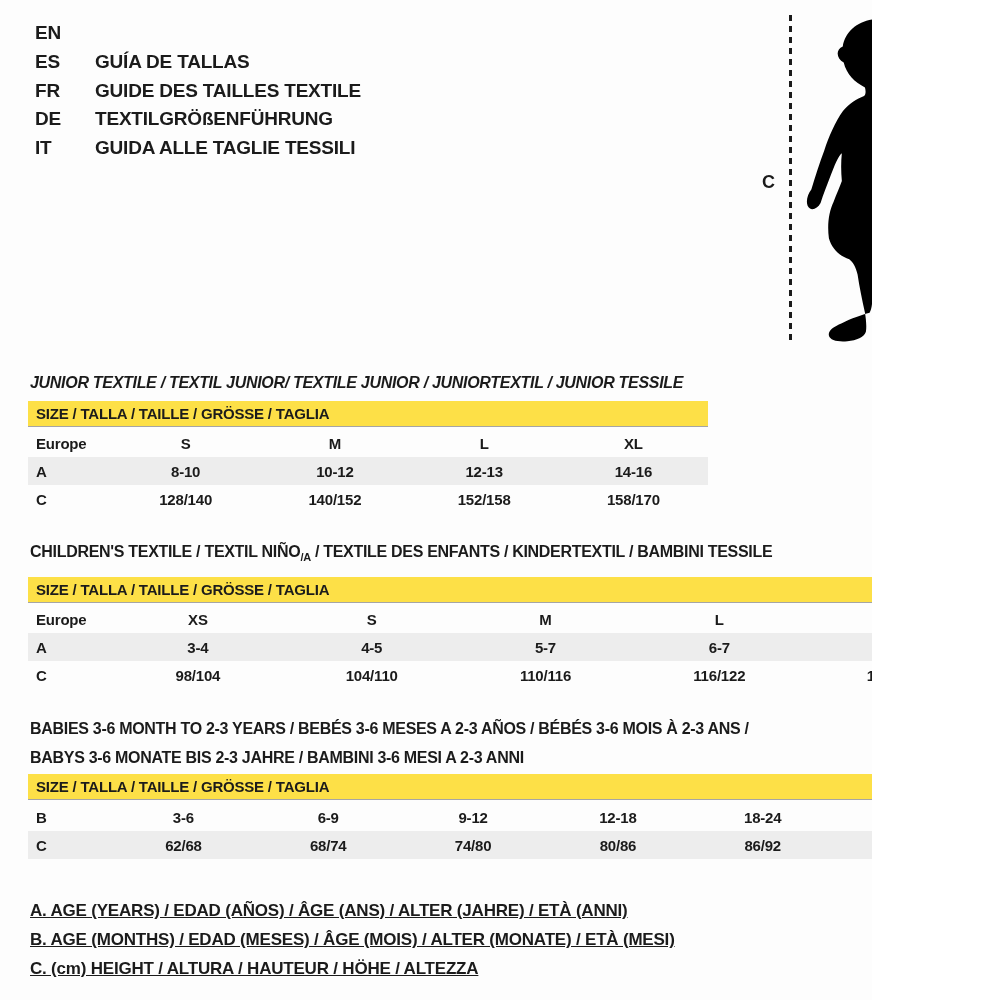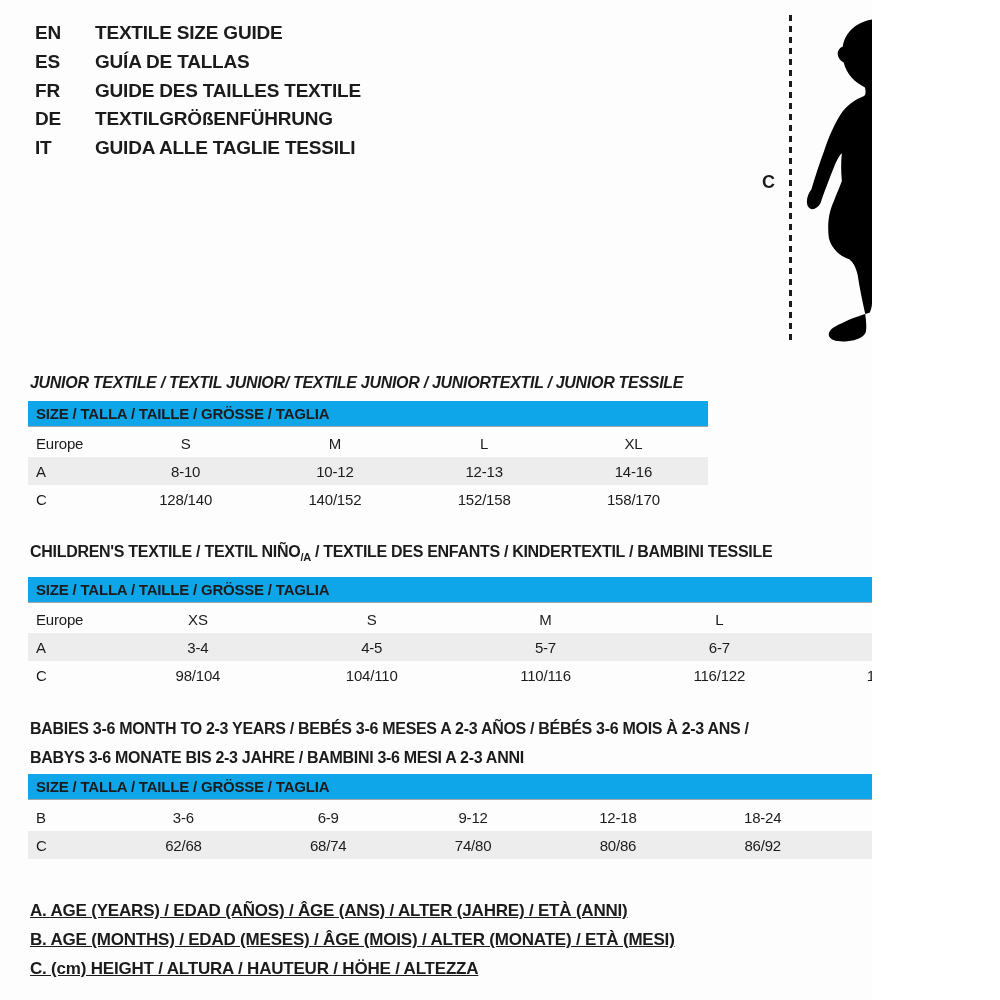--- a/index.html
+++ b/index.html
@@ -28,49 +28,48 @@
   .section-title { position:absolute; left:30px; font-size:16px; letter-spacing:-0.3px; line-height:29px; white-space:nowrap; }
   #title-junior   { top:368px;font-style:italic; }
   #title-children { top:537px; }
   #title-babies   { top:714px; }
   .title-line { display:block; }
   .sub { font-size:11px; vertical-align:-4px; letter-spacing:-0.3px; }
 
   
   .hdr-bar {
     position:absolute; left:28px; height:26px; line-height:26px;
-    background:#0ea5e9; border-bottom:1px solid #a5a5a5;
+    background:#fde047; border-bottom:1px solid #a5a5a5;
     padding-left:8px; box-sizing:border-box;
     font-size:15px; letter-spacing:-0.2px;
   }
   #bar-junior   { top:401px; width:680px; }
   #bar-children { top:577px; width:952px; }
   #bar-babies   { top:774px; width:952px; }
 
   
   .tbl { position:absolute; left:28px; border-collapse:collapse; table-layout:fixed; font-size:15px; letter-spacing:-0.2px; }
   #tbl-junior   { top:429px; width:680px; }
   #tbl-children { top:605px; width:952px; }
   #tbl-babies   { top:803px; width:952px; }
-  .tbl td { height:28px; padding:0; text-align:center; font-weight:normal; }
+  .tbl td { height:28px; padding:0; text-align:center; font-weight:bold; }
   .tbl td.lbl { width:75px; text-align:left; padding-left:8px; }
   .tbl tr:nth-child(2) td { background:#ededed; }
 
   
   .footnotes { position:absolute; left:30px; top:896px; font-size:17px; line-height:29px; letter-spacing:-0.2px;text-decoration:underline; }
 </style>
 </head>
 <body>
 
 <div class="page">
 
   <div class="lang-list">
     <div class="lang-row">
       <span class="lang-code">EN</span>
-      <span class="lang-title">TEXTILE SIZE GUIDE</span>
     </div>
     <div class="lang-row">
       <span class="lang-code">ES</span>
       <span class="lang-title">GUÍA DE TALLAS</span>
     </div>
     <div class="lang-row">
       <span class="lang-code">FR</span>
       <span class="lang-title">GUIDE DES TAILLES TEXTILE</span>
     </div>
     <div class="lang-row">

